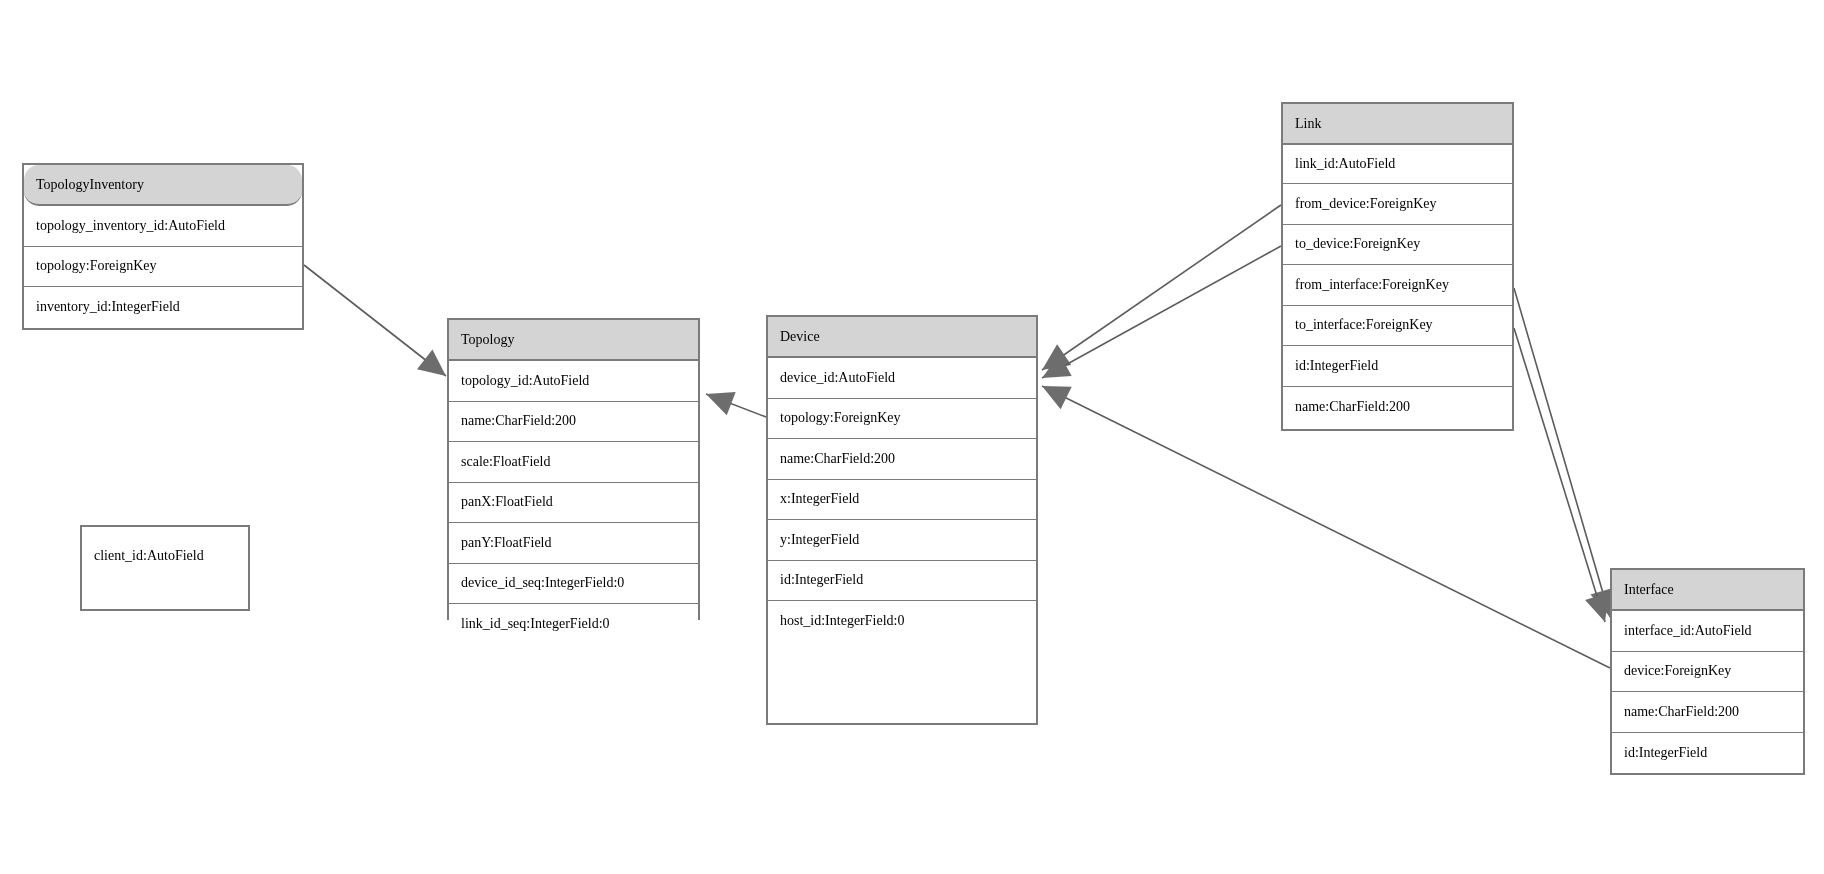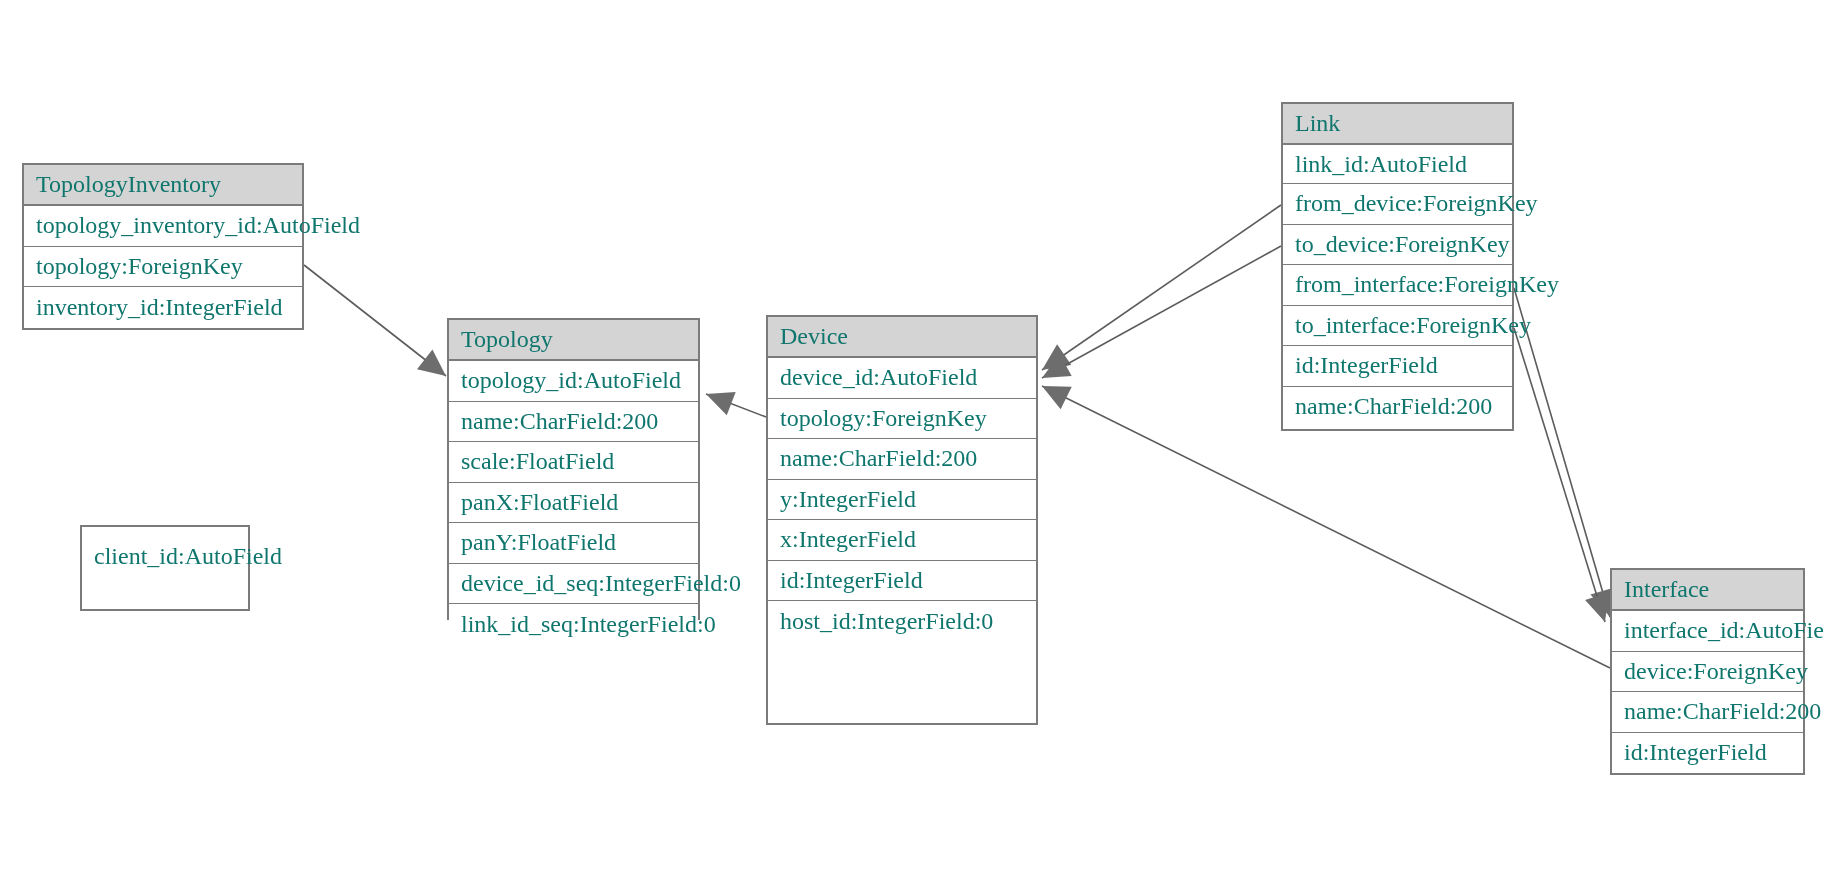--- a/index.html
+++ b/index.html
@@ -12,22 +12,22 @@
   }
   #wires{
     position:absolute;left:0;top:0;width:1824px;height:874px;
     pointer-events:none;
   }
   .entity{
     position:absolute;
     box-sizing:border-box;
     border:2px solid #7b7b7b;
     background:#ffffff;
-    color:#0f766e;
-    font-size:24px;
+    color:#000000;
+    font-size:14px;
   }
   .entity-header{
     box-sizing:border-box;
     background:#d4d4d4;
     border-bottom:2px solid #7b7b7b;
     padding-left:12px;
     display:flex;align-items:center;
     white-space:nowrap;
   }
   .entity-row{
@@ -54,21 +54,21 @@
       <polyline points="1281,246 1042,378" fill="none" stroke="#5c5c5c" stroke-width="1.6"></polyline>
       <polygon points="1042,378 1059.5915184076678,354.00440706894943 1071.6781331787076,375.88850502560473" fill="#6d6d6d"></polygon>
       <polyline points="1610,668 1042,386" fill="none" stroke="#5c5c5c" stroke-width="1.6"></polyline>
       <polygon points="1042,386 1071.7421088338833,386.8105319940945 1060.6248898487352,409.20266101382515" fill="#6d6d6d"></polygon>
       <polyline points="1514,288 1610,617" fill="none" stroke="#5c5c5c" stroke-width="1.6"></polyline>
       <polygon points="1610,617 1590.437383419889,594.5822830658525 1614.4365662629666,587.5794819931003" fill="#6d6d6d"></polygon>
       <polyline points="1514,328 1605,622" fill="none" stroke="#5c5c5c" stroke-width="1.6"></polyline>
       <polygon points="1605,622 1585.0754657084378,599.9033275522229 1608.9576129757213,592.5112343504445" fill="#6d6d6d"></polygon>
     </svg>
 <div class="entity" style="left: 22px; top: 163px; width: 282px; height: 166.5px;">
-      <div class="entity-header" style="height: 41px;">TopologyInventory</div>
+      <div class="entity-header" style="height: 41px; border-radius: 15px;">TopologyInventory</div>
       <div class="entity-row" style="height: 40.5px;">topology_inventory_id:AutoField</div>
       <div class="entity-row" style="height: 40.5px;">topology:ForeignKey</div>
       <div class="entity-row" style="height: 40.5px;">inventory_id:IntegerField</div>
     </div>
     <div class="entity" style="left: 447px; top: 318px; width: 253px; height: 302px;">
       <div class="entity-header" style="height: 41px;">Topology</div>
       <div class="entity-row" style="height: 40.5px;">topology_id:AutoField</div>
       <div class="entity-row" style="height: 40.5px;">name:CharField:200</div>
       <div class="entity-row" style="height: 40.5px;">scale:FloatField</div>
       <div class="entity-row" style="height: 40.5px;">panX:FloatField</div>
@@ -77,22 +77,22 @@
       <div class="entity-row" style="height: 40.5px;">link_id_seq:IntegerField:0</div>
     </div>
     <div class="entity" style="left: 80px; top: 525px; width: 170px; height: 85.5px;">
       <div class="entity-row" style="height: 58px;">client_id:AutoField</div>
     </div>
     <div class="entity" style="left: 766px; top: 315px; width: 272px; height: 409.5px;">
       <div class="entity-header" style="height: 41px;">Device</div>
       <div class="entity-row" style="height: 40.5px;">device_id:AutoField</div>
       <div class="entity-row" style="height: 40.5px;">topology:ForeignKey</div>
       <div class="entity-row" style="height: 40.5px;">name:CharField:200</div>
+      <div class="entity-row" style="height: 40.5px;">x:IntegerField</div>
       <div class="entity-row" style="height: 40.5px;">y:IntegerField</div>
-      <div class="entity-row" style="height: 40.5px;">x:IntegerField</div>
       <div class="entity-row" style="height: 40.5px;">id:IntegerField</div>
       <div class="entity-row" style="height: 40.5px;">host_id:IntegerField:0</div>
     </div>
     <div class="entity" style="left: 1281px; top: 102px; width: 233px; height: 328.5px;">
       <div class="entity-header" style="height: 41px;">Link</div>
       <div class="entity-row" style="height: 39px;">link_id:AutoField</div>
       <div class="entity-row" style="height: 40.5px;">from_device:ForeignKey</div>
       <div class="entity-row" style="height: 40.5px;">to_device:ForeignKey</div>
       <div class="entity-row" style="height: 40.5px;">from_interface:ForeignKey</div>
       <div class="entity-row" style="height: 40.5px;">to_interface:ForeignKey</div>

